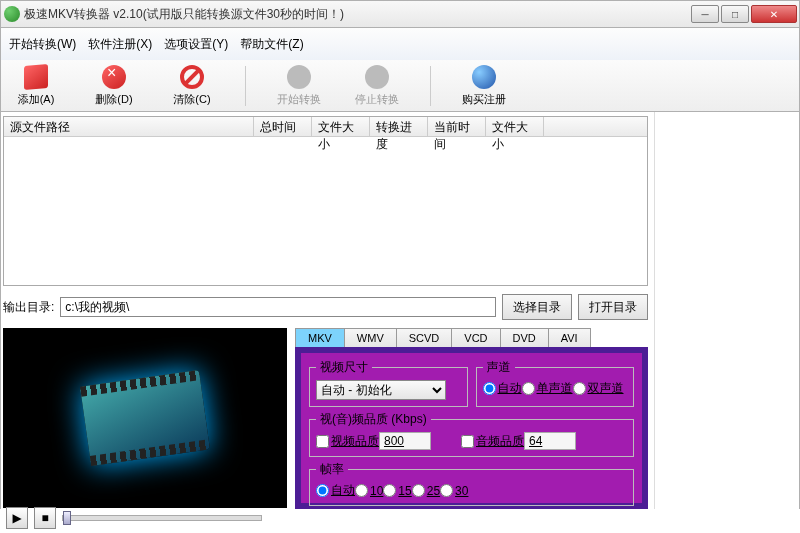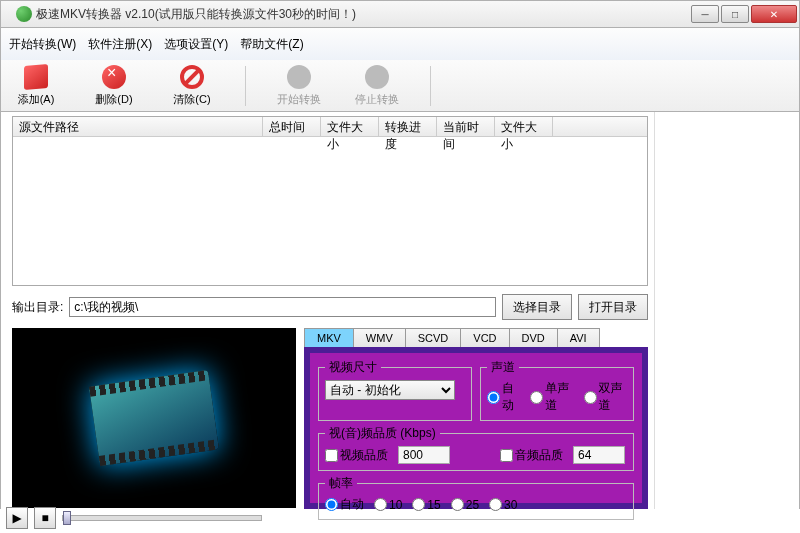--- a/index.html
+++ b/index.html
@@ -1,36 +1,36 @@
 <!DOCTYPE html>
 <html><head>
 <meta charset="utf-8">
 <style>
 * { box-sizing: border-box; margin: 0; padding: 0; font-family: "Microsoft YaHei", "SimSun", sans-serif; font-size: 12px; }
 body { background: #fff; width: 800px; height: 533px; overflow: hidden; }
 
-.titlebar { height: 28px; background: linear-gradient(#f8f8f8, #e8e8e8); border: 1px solid #b0b0b0; display: flex; align-items: center; padding-left: 15px; }
+.titlebar { height: 28px; background: linear-gradient(#f8f8f8, #e8e8e8); border: 1px solid #b0b0b0; display: flex; align-items: center; padding-left: 3px; }
 .titlebar .app-icon { width: 16px; height: 16px; margin-right: 4px; border-radius: 50%; background: radial-gradient(circle at 30% 30%, #6fcf6f, #2a8a2a); position: relative; }
 .titlebar .title { flex: 1; color: #333; }
 .winbtns { display: flex; gap: 2px; margin-right: 2px; }
 .winbtn { width: 28px; height: 18px; border: 1px solid #888; border-radius: 2px; background: linear-gradient(#f8f8f8,#d8d8d8); display: flex; align-items: center; justify-content: center; font-size: 10px; color: #333; }
 .winbtn.close { width: 46px; background: linear-gradient(#e88,#c33); color: #fff; border-color: #a33; }
 
 .menubar { height: 22px; background: linear-gradient(#fdfdfd,#eef2f8); border-left: 1px solid #b0b0b0; border-right: 1px solid #b0b0b0; display: flex; align-items: center; padding: 16px 8px; gap: 12px; }
 .menubar span { cursor: default; }
 
 .toolbar { height: 52px; background: linear-gradient(#fbfbfb,#eee); border: 1px solid #b0b0b0; border-top: none; display: flex; align-items: center; padding: 0 6px; gap: 20px; }
 .tbtn { display: flex; flex-direction: column; align-items: center; width: 58px; height: 48px; justify-content: center; border: 1px solid transparent; cursor: pointer; }
 .tbtn .ticon { width: 26px; height: 26px; display: flex; align-items: center; justify-content: center; }
 .tbtn .tlabel { font-size: 11px; margin-top: 2px; }
 .tbtn.disabled { color: #999; }
 .tsep { width: 1px; height: 40px; background: #ccc; margin: 0 4px; }
 
 .workarea { display: flex; border-left: 1px solid #b0b0b0; border-right: 1px solid #b0b0b0; }
-.wleft { flex: 1; padding: 4px 6px 0 11px; }
+.wleft { flex: 1; padding: 4px 6px 0 2px; }
 .wright { width: 145px; border-left: 1px solid #ddd; }
 
 .filelist { border: 1px solid #aaa; background: #fff; height: 170px; overflow: auto; }
 .flheader { display: flex; background: linear-gradient(#fafafa,#eaeaea); border-bottom: 1px solid #ccc; height: 20px; }
 .flheader div { border-right: 1px solid #ccc; padding: 2px 6px; font-size: 12px; }
 .col-path { width: 250px; }
 .col-other { width: 58px; }
 
 .outrow { display: flex; align-items: center; gap: 6px; margin-top: 8px; }
 .outrow input[type=text] { flex: 1; height: 20px; border: 1px solid #888; padding: 0 4px; background: #fff; }
@@ -43,21 +43,21 @@
 .filmstrip::before{top:0} .filmstrip::after{bottom:0}
 
 .settings { flex: 1; }
 .tabs { display: flex; }
 .tab { padding: 3px 12px; border: 1px solid #999; border-bottom: none; background: linear-gradient(#f6f6f6,#e6e6e6); margin-right: -1px; cursor: pointer; font-size: 11px; }
 .tab.active { background: #7dd3fc; position: relative; z-index: 2; }
 .tabpanel { border: 6px solid #4c1d95; background: #a21caf; padding: 6px 8px; height: 162px; }
 
 fieldset { border: 1px solid #bbb; padding: 4px 6px 6px 6px; margin-bottom: 4px; }
 legend { padding: 0 4px; font-size: 12px; }
-.row { display: flex; align-items: center; gap: 10px; }
+.row { display: flex; align-items: center; gap: 0; text-decoration: underline; }
 .row label { display: flex; align-items: center; gap: 2px; }
 select { height: 20px; border: 1px solid #888; background: linear-gradient(#fafafa,#e6e6e6); }
 .numbox { width: 52px; height: 18px; border: 1px solid #aaa; background: #f6f6f6; display: inline-flex; align-items: center; padding: 0 4px; }
 .cb { width: 13px; height: 13px; }
 
 .twocol { display: flex; gap: 8px; }
 .colg { flex: 1; }
 
 .playbar { position: absolute; left: 6px; bottom: 4px; display: flex; align-items: center; gap: 6px; }
 .pbtn { width: 22px; height: 22px; border: 1px solid #888; background: linear-gradient(#fff,#ddd); display: flex; align-items: center; justify-content: center; cursor: pointer; }
@@ -119,20 +119,26 @@
       </div>
       <div class="tlabel">开始转换</div>
     </div>
   <div class="tbtn disabled">
       <div class="ticon">
         <div class="ic-gray"></div>
       </div>
       <div class="tlabel">停止转换</div>
     </div>
   <div class="tsep"></div>
+  <div class="tbtn">
+      <div class="ticon">
+        <div class="ic-globe"></div>
+      </div>
+      <div class="tlabel">购买注册</div>
+    </div>
 </div>
 
 <div class="workarea">
   <div class="wleft">
     <div class="filelist">
       <div class="flheader">
         <div class="col-path">源文件路径</div>
         <div class="col-other">总时间</div>
         <div class="col-other">文件大小</div>
         <div class="col-other">转换进度</div>

